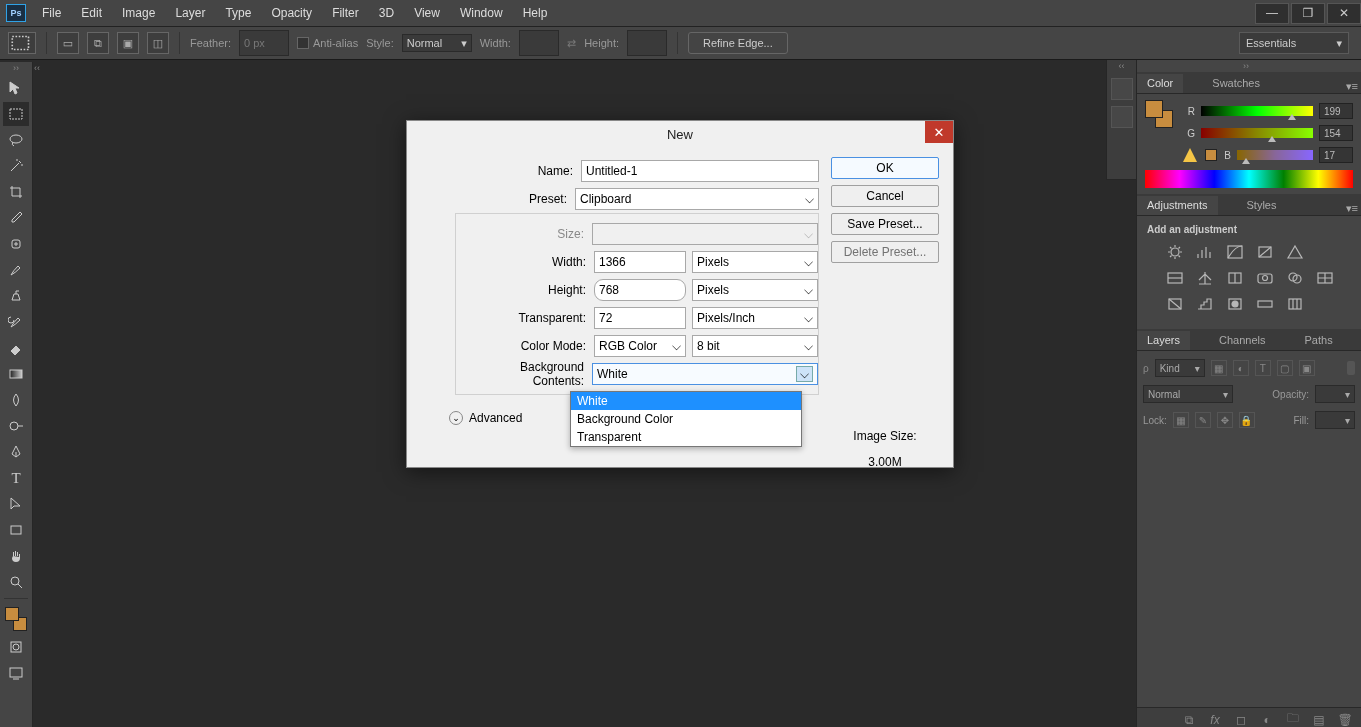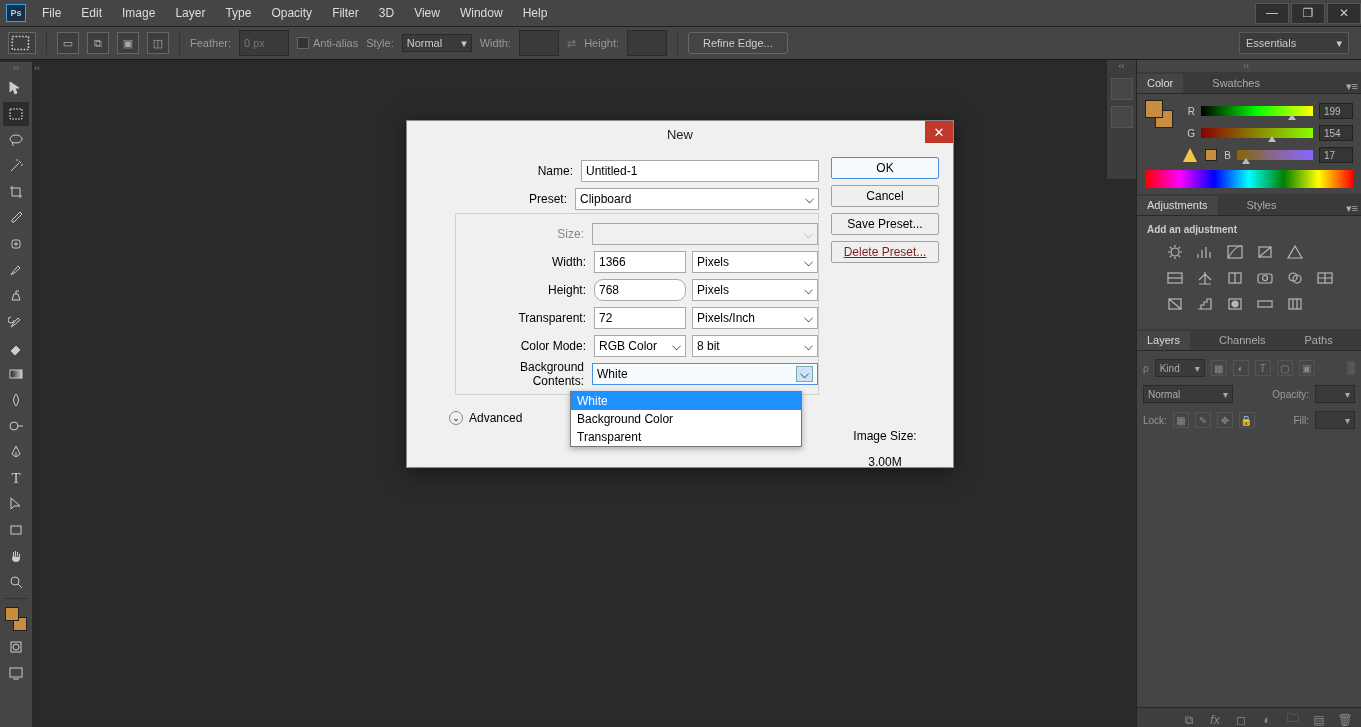--- a/index.html
+++ b/index.html
@@ -80,21 +80,21 @@
 .dlg-close { position:absolute; right:0; top:0; width:28px; height:22px; background:#c0392b; color:#fff; display:flex; align-items:center; justify-content:center; font-size:13px;}
 .dlg-body { padding:10px 14px; display:flex; gap:12px;}
 .dlg-left { flex:1; border:1px solid #ccc; border-top:none; border-right:none; border-bottom:none; padding-top:0; border-left:none;}
 .dlg-left .form-row { display:flex; align-items:center; height:28px;justify-content:flex-end; }
 .dlg-left label { width:160px; text-align:right; padding-right:8px;}
 .dlg-input { height:22px; border:1px solid #a8a8a8; background:#fff; padding:0 4px; font-size:12px;}
 .dlg-select { height:22px; border:1px solid #a8a8a8; background:#fff; padding:0 4px; font-size:12px; display:flex; align-items:center; justify-content:space-between;}
 .dlg-btns { width:110px; display:flex; flex-direction:column; gap:6px;}
 .dlg-btn { height:22px; border:1px solid #a0a0a0; background:#efefef; font-size:12px; display:flex; align-items:center; justify-content:center; border-radius:2px;}
 .dlg-btn.primary { border:1.5px solid #4a90e2; background:#f5faff;}
-.dlg-btn.disabled { color:#7f1d1d;text-decoration:underline; }
+.dlg-btn.disabled { color:#737373; }
 .advanced-row { display:flex; align-items:center; gap:6px; margin:16px 0 0 28px; font-size:12px;}
 .adv-chevron { width:14px; height:14px; border:1px solid #888; border-radius:50%; display:flex; align-items:center; justify-content:center; font-size:9px;}
 .img-size-block { text-align:center; margin-top:4px;}
 .size-lbl { font-size:12px; margin-bottom:12px;}
 .size-val { font-size:12px; }
 
 
 .dropdown-open { position:absolute; border:1px solid #777; background:#fff; box-shadow:0 2px 6px rgba(0,0,0,0.3); font-size:12px;}
 .dropdown-open .dd-item { padding:2px 6px;}
 .dropdown-open .dd-item.sel { background:#1e90ff; color:#fff;}

